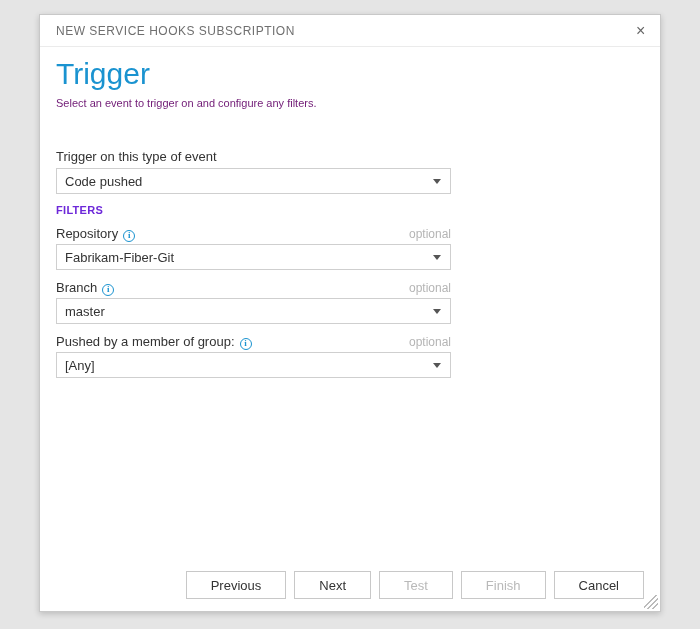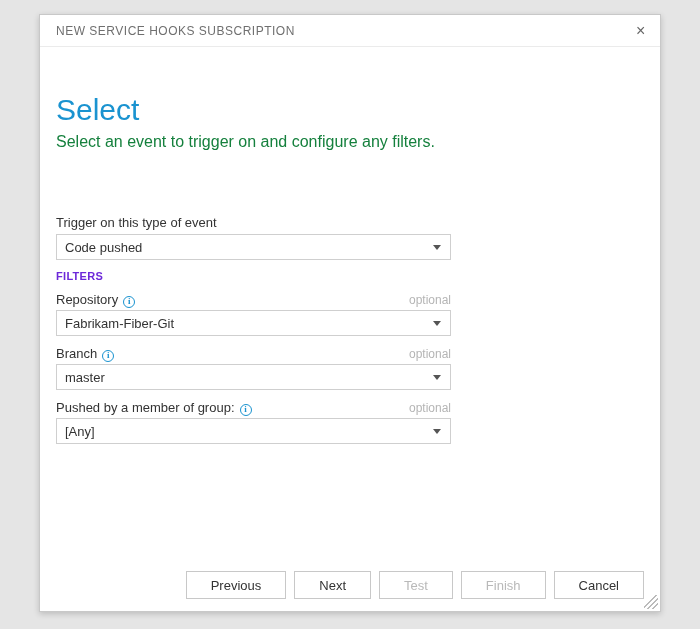--- a/index.html
+++ b/index.html
@@ -17,21 +17,20 @@
     position: absolute;
     top: 14px;
     left: 39px;
     width: 622px;
     height: 598px;
     background: #fff;
     border: 1px solid #c8c8c8;
     box-shadow: 0 2px 6px rgba(0,0,0,0.18);
     display: flex;
     flex-direction: column;
-    gap: 36px;
   }
   .titlebar {
     height: 32px;
     padding: 0 10px 0 16px;
     display: flex;
     align-items: center;
     justify-content: space-between;
     border-bottom: 1px solid #ebebeb;
   }
   .titlebar .title {
@@ -55,23 +54,23 @@
     padding: 10px 16px 0 16px;
     overflow: hidden;
   }
   h1.page-title {
     margin: 0 0 6px 0;
     font-weight: 300;
     font-size: 30px;
     color: #1a93d0;
   }
   .subtitle {
-    font-size: 16px;
-    color: #15803d;
-    margin-bottom: 64px;
+    font-size: 11px;
+    color: #701a75;
+    margin-bottom: 40px;
   }
   .field-label {
     font-size: 13px;
     color: #333;
     margin-bottom: 4px;
     display: flex;
     align-items: center;
   }
   .select {
     width: 395px;
@@ -211,21 +210,21 @@
 
   <div class="titlebar">
     <span class="title">NEW SERVICE HOOKS SUBSCRIPTION</span>
     <button class="closebtn">
       <span>×</span>
     </button>
   </div>
 
   <div class="content">
 
-    <h1 class="page-title">Select</h1>
+    <h1 class="page-title">Trigger</h1>
     <div class="subtitle">Select an event to trigger on and configure any filters.</div>
 
     <div class="field-label">Trigger on this type of event</div>
     <div class="select">
       <span>Code pushed</span>
       <span class="caret"></span>
     </div>
 
 
     <div class="section-head">FILTERS</div>

